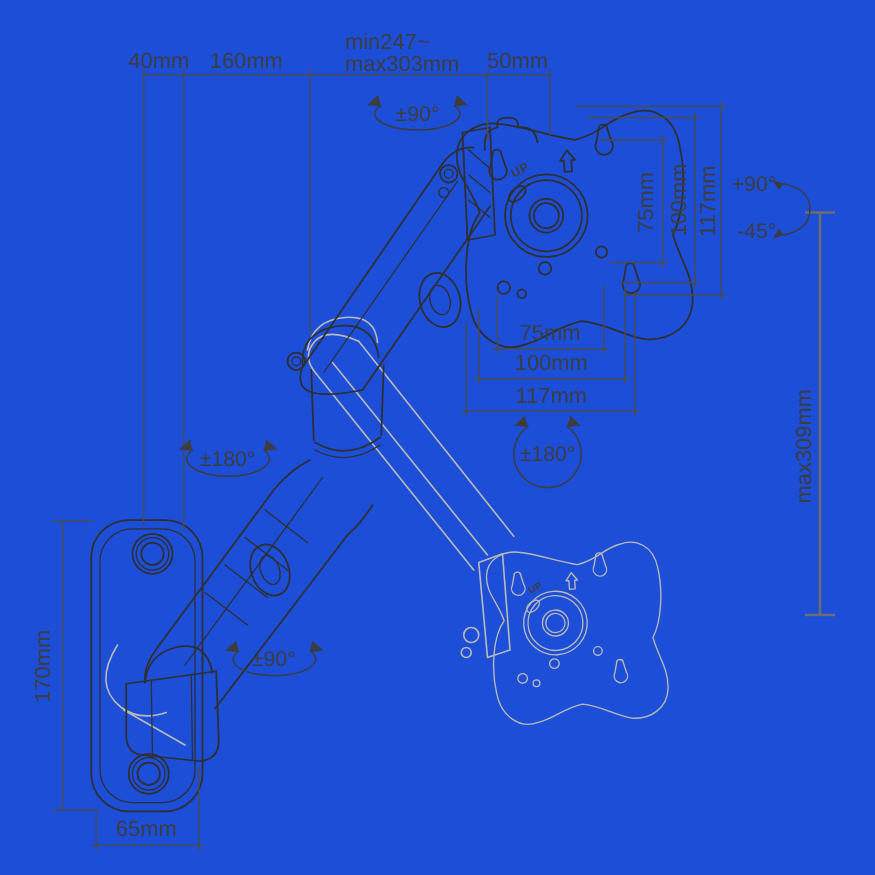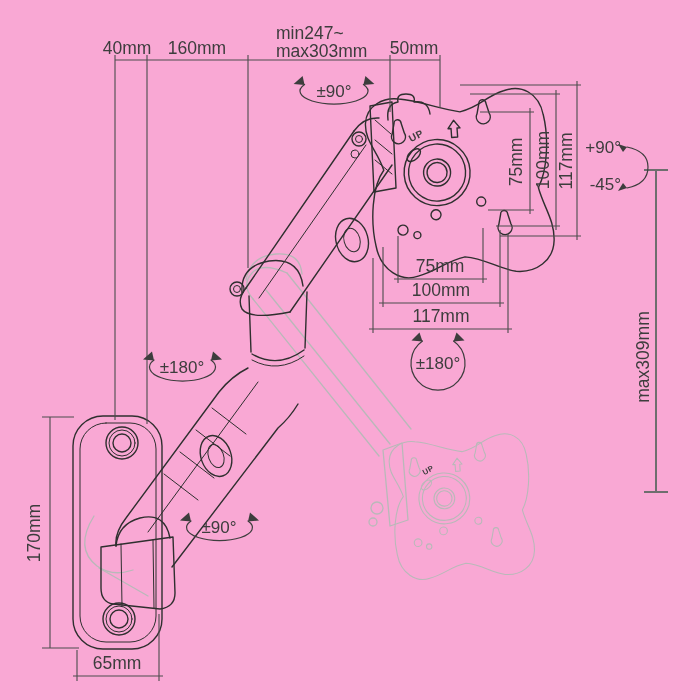--- a/index.html
+++ b/index.html
@@ -1,16 +1,16 @@
 <!DOCTYPE html>
 <html><head>
 <meta charset="utf-8">
 <style>
   html,body{margin:0;padding:0;background:#ffffff;}
-  .canvas{position:relative;width:700px;height:700px;background:#f9a8d4;overflow:hidden;
+  .canvas{position:relative;width:700px;height:700px;background:#1d4ed8;overflow:hidden;
           font-family:"Liberation Sans", sans-serif;}
   svg{position:absolute;left:0;top:0;}
   text{font-family:"Liberation Sans", sans-serif;fill:#3d3d3d;}
   .dim-label{font-size:17.5px;}
   .rot-label{font-size:17px;}
   .up-label{font-size:10px;font-weight:bold;letter-spacing:.5px;}
   .dimline{stroke:#4c4c4c;stroke-width:1.1;fill:none;}
   .dimline-heavy{stroke:#6e6e6e;stroke-width:2;fill:none;}
   .draw{stroke:#2f2f2f;stroke-width:1.4;fill:none;stroke-linecap:round;stroke-linejoin:round;}
   .draw-thin{stroke:#2f2f2f;stroke-width:1;fill:none;stroke-linecap:round;}

